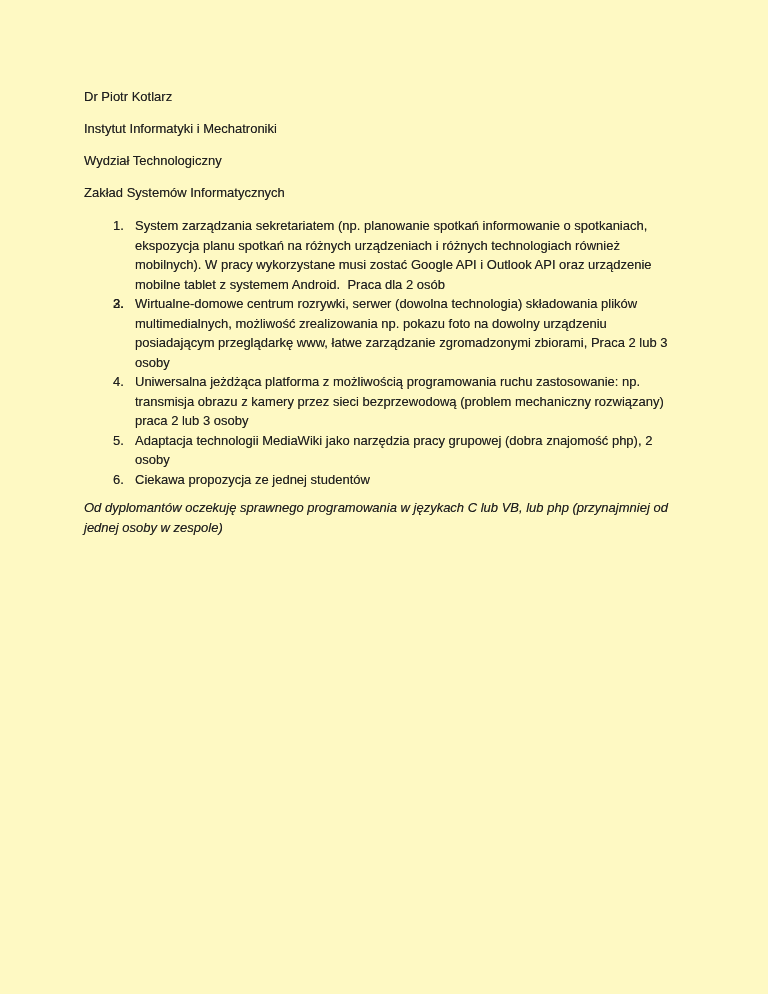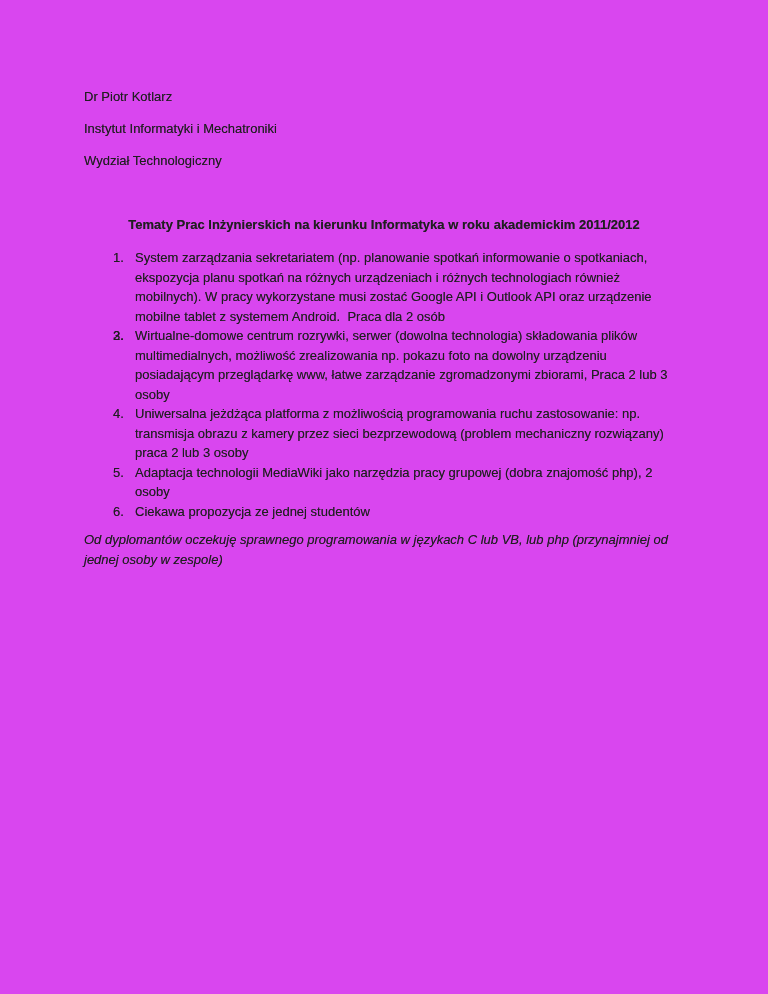--- a/index.html
+++ b/index.html
@@ -12,21 +12,21 @@
     width: 768px;
     height: 994px;
     position: relative;
     font-family: "Liberation Sans", "DejaVu Sans", sans-serif;
     color: #1f1f1f;
     overflow: hidden;
   }
   .page {
     position: absolute;
     inset: 0;
-    background: #d946ef;
+    background: #fef9c3;
   }
   .content {
     position: absolute;
     left: 84px;
     top: 87px;
     width: 600px;
     
     text-shadow: 0 0 0.45px rgba(20,20,20,0.55);
   }
   .hdr-line {
@@ -71,22 +71,22 @@
 </style>
 </head>
 <body>
 
 <div class="page">
   <div class="content">
 
     <p class="hdr-line">Dr Piotr Kotlarz</p>
     <p class="hdr-line">Instytut Informatyki i Mechatroniki</p>
     <p class="hdr-line">Wydział Technologiczny</p>
+    <p class="hdr-line">Zakład Systemów Informatycznych</p>
 
-    <p class="doc-title">Tematy Prac Inżynierskich na kierunku Informatyka w roku akademickim 2011/2012</p>
 
     <ol class="topics">
       <li>
         <span class="num">1.</span>
         <span class="topic-text">System zarządzania sekretariatem (np. planowanie spotkań informowanie o spotkaniach, ekspozycja planu spotkań na różnych urządzeniach i różnych technologiach również mobilnych). W pracy wykorzystane musi zostać Google API i Outlook API oraz urządzenie mobilne tablet z systemem Android.  Praca dla 2 osób</span>
       </li>
       <li>
         <span class="num">2.</span>
       </li>
       <li>

